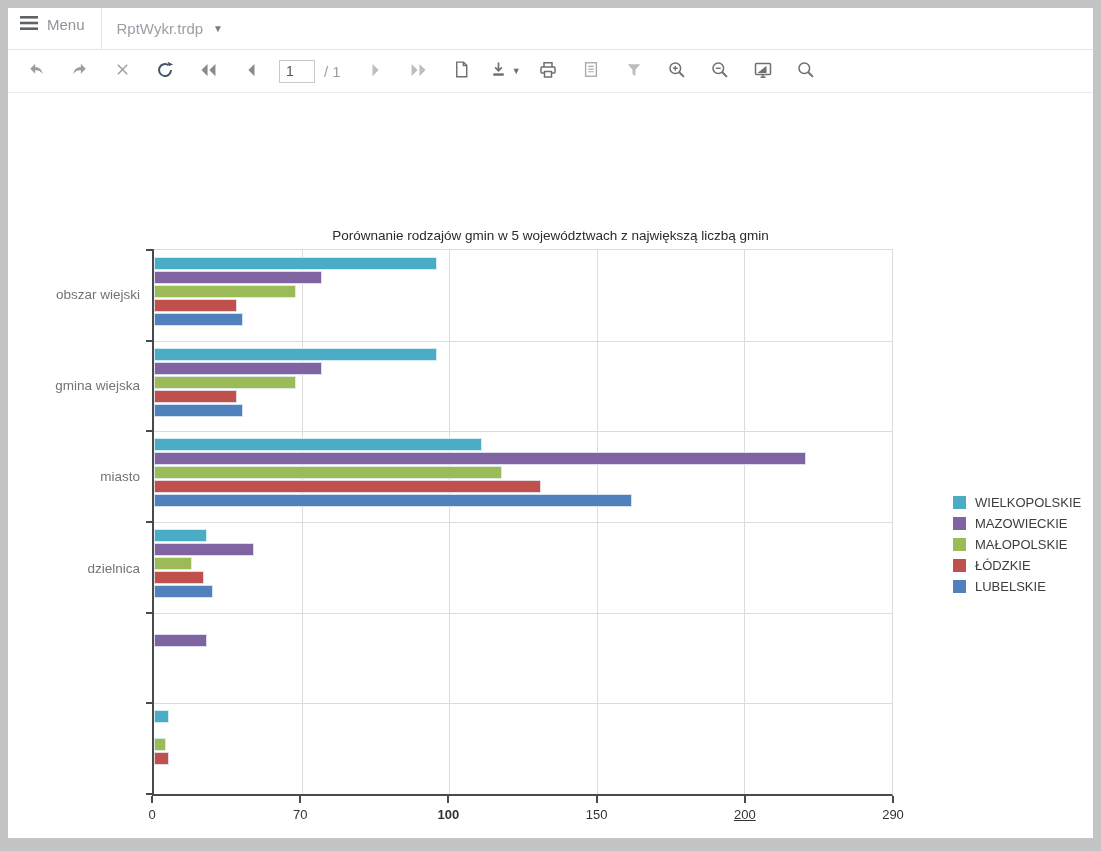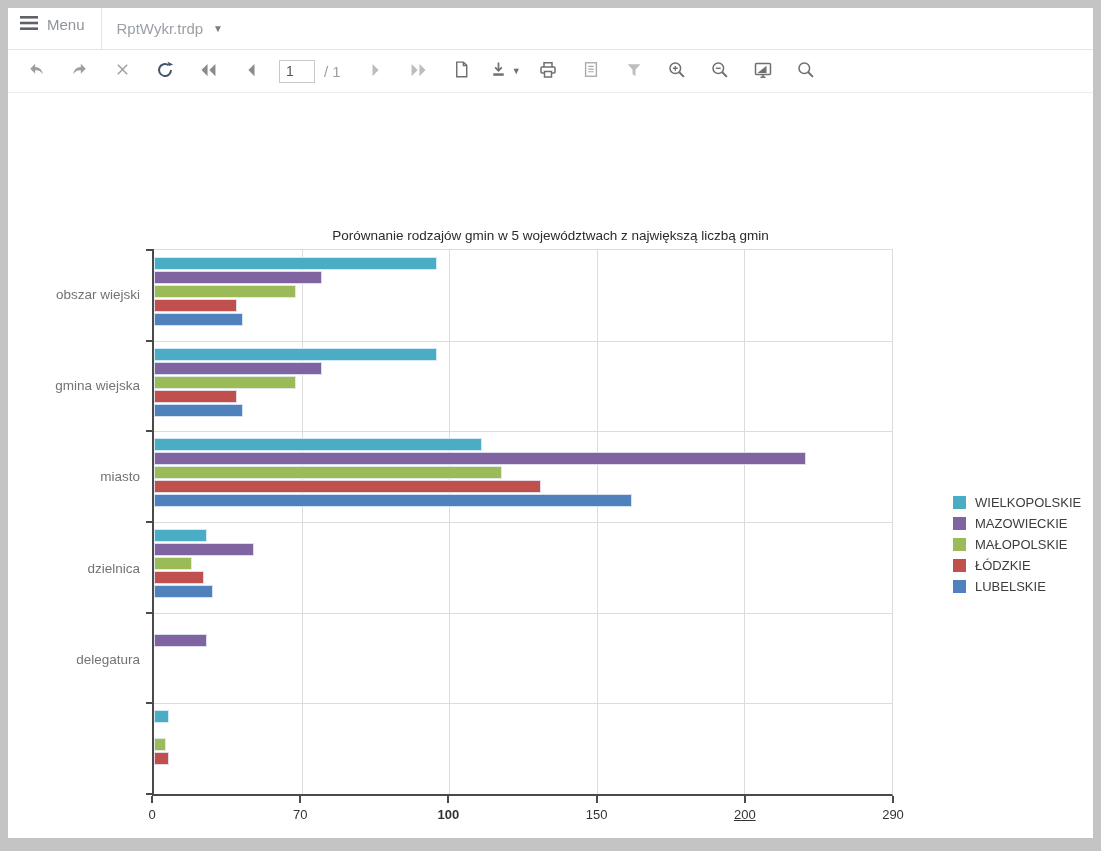--- a/index.html
+++ b/index.html
@@ -185,21 +185,20 @@
     </button>
   </div>
 
   <div class="content">
     <div class="chart-title">Porównanie  rodzajów gmin w 5 województwach z największą liczbą gmin</div>
     <div class="cat-labels" id="cat-labels">
         <div class="cat-label">obszar wiejski</div>
         <div class="cat-label">gmina wiejska</div>
         <div class="cat-label">miasto</div>
         <div class="cat-label">dzielnica</div>
-        <div class="cat-label">delegatura</div>
       </div>
     <div class="plot" id="plot">
         <div class="gridline" style="left: 20%;"></div>
         <div class="gridline" style="left: 40%;"></div>
         <div class="gridline" style="left: 60%;"></div>
         <div class="gridline" style="left: 80%;"></div>
         <div class="ytick" style="top: calc(0% - 1px);"></div>
         <div class="bar-group" style="top: 0%; height: 16.6667%;">
           <div class="bar-slot">
             <div class="bar" style="width: 38.4%; background: rgb(75, 172, 198);"></div>

